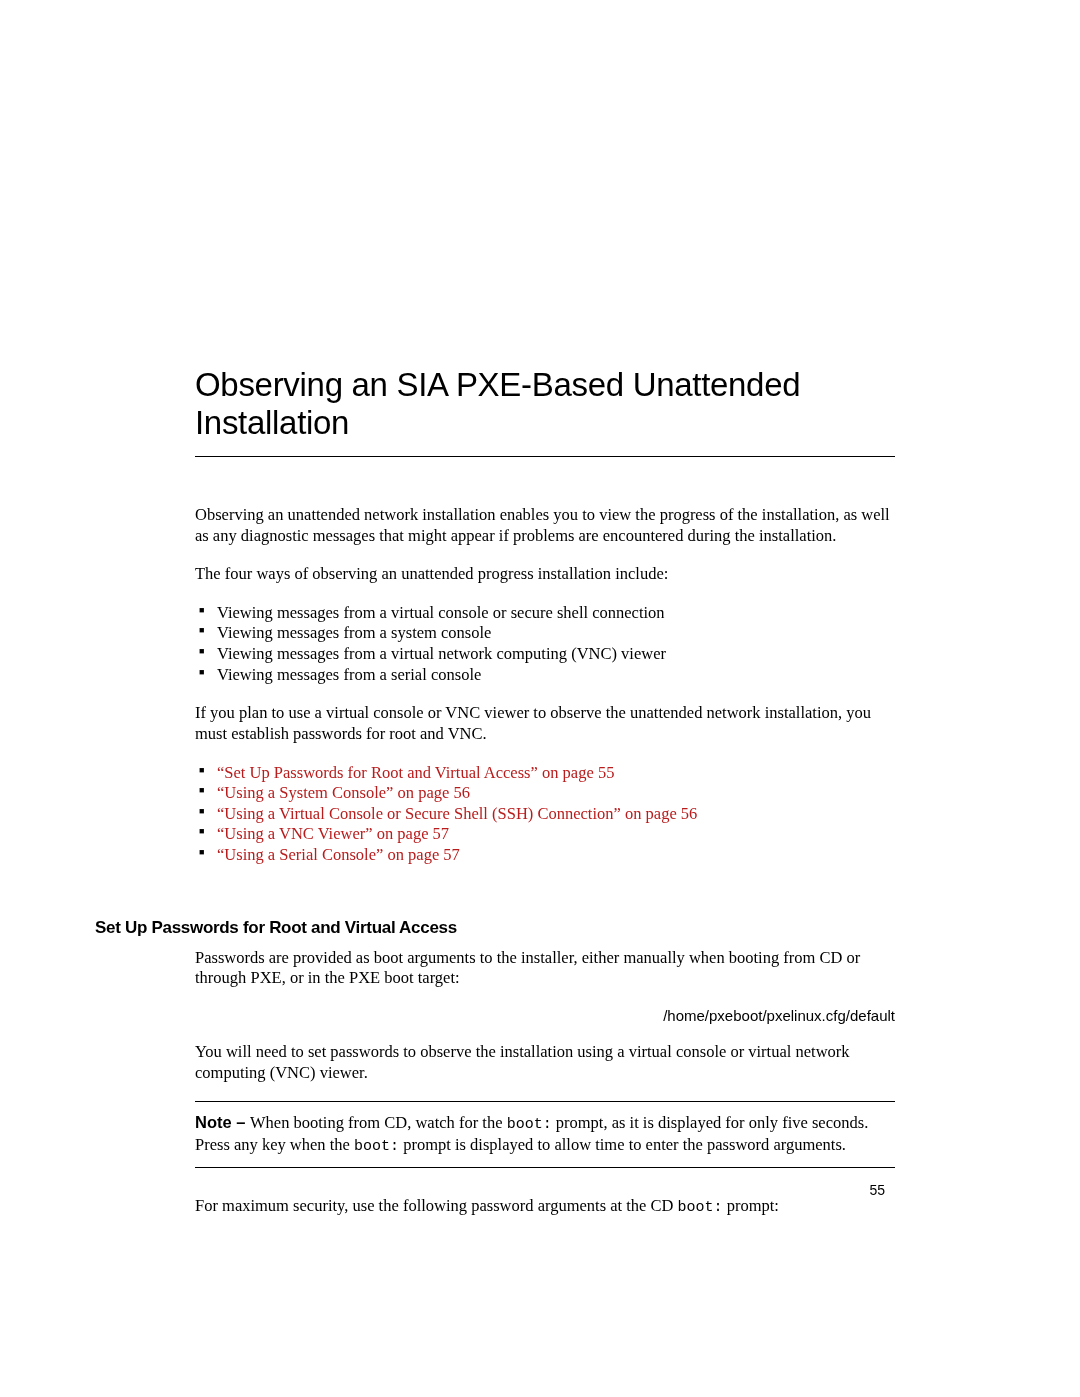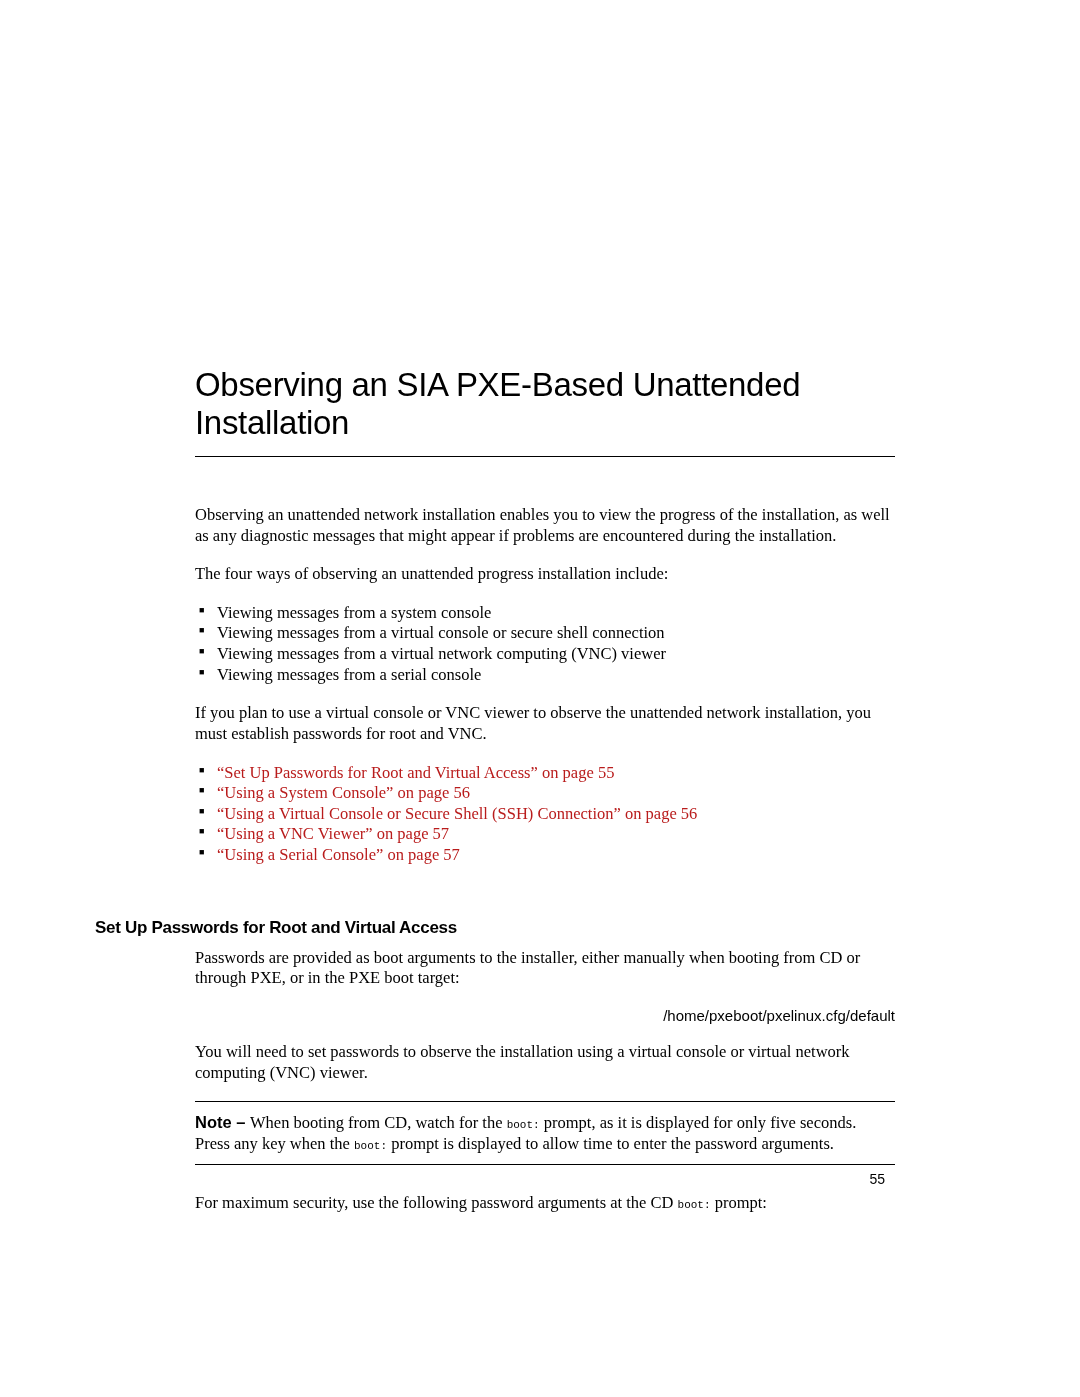--- a/index.html
+++ b/index.html
@@ -62,21 +62,21 @@
   h2.section {
     font-family: "Segoe UI", "Helvetica Neue", Arial, sans-serif;
     font-weight: 700;
     font-size: 17px;
     margin: 52px 0 10px 0;
     margin-left: -100px;
     letter-spacing: -0.3px;
   }
   code.mono, span.mono {
     font-family: "Courier New", monospace;
-    font-size: 11px;
+    font-size: 15px;
   }
   p.codeblock {
     font-family: Liberation Sans, sans-serif;
     font-size: 15px;
     margin: 0 0 18px 0;
     text-align: right;
   }
   .notebox {
     border-top: 1px solid #000;
     border-bottom: 1px solid #000;
@@ -85,40 +85,40 @@
     font-size: 16.5px;
     line-height: 1.25;
   }
   .notebox .label {
     font-family: "Segoe UI", "Helvetica Neue", Arial, sans-serif;
     font-weight: 700;
   }
   .pagenum {
     position: absolute;
     right: 195px;
-    bottom: 210px;
+    bottom: 199px;
     font-family: "Segoe UI", "Helvetica Neue", Arial, sans-serif;
     font-size: 14px;
   }
 </style>
 </head>
 <body>
 
 <div class="page">
 
   <h1 class="title">Observing an SIA PXE-Based Unattended Installation</h1>
   <hr class="rule">
 
   <p class="body">Observing an unattended network installation enables you to view the progress of the installation, as well as any diagnostic messages that might appear if problems are encountered during the installation.</p>
 
   <p class="body">The four ways of observing an unattended progress installation include:</p>
 
   <ul class="square">
+    <li>Viewing messages from a virtual console or secure shell connection</li>
     <li>Viewing messages from a system console</li>
-    <li>Viewing messages from a virtual console or secure shell connection</li>
     <li>Viewing messages from a virtual network computing (VNC) viewer</li>
     <li>Viewing messages from a serial console</li>
   </ul>
 
   <p class="body">If you plan to use a virtual console or VNC viewer to observe the unattended network installation, you must establish passwords for root and VNC.</p>
 
   <ul class="square">
     <li><a class="xref">“Set Up Passwords for Root and Virtual Access” on page 55</a></li>
     <li><a class="xref">“Using a System Console” on page 56</a></li>
     <li><a class="xref">“Using a Virtual Console or Secure Shell (SSH) Connection” on page 56</a></li>

